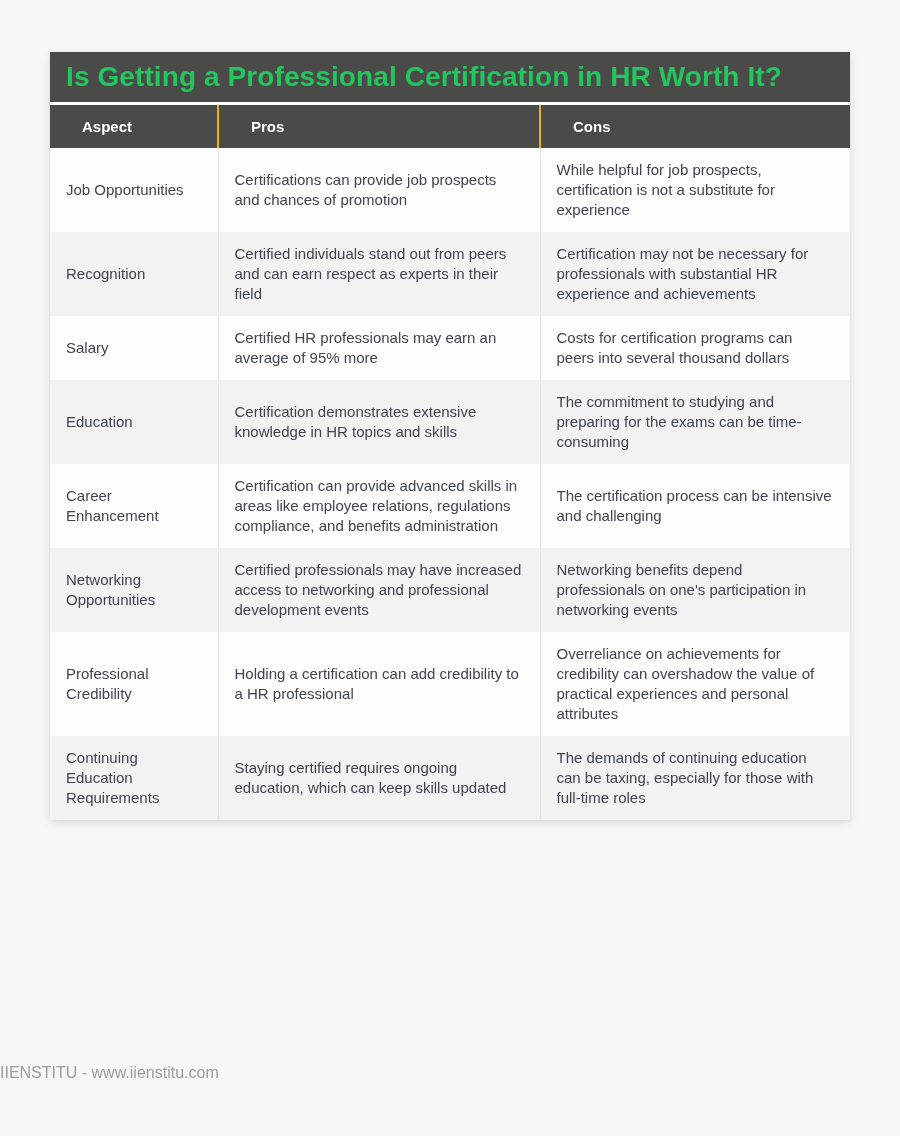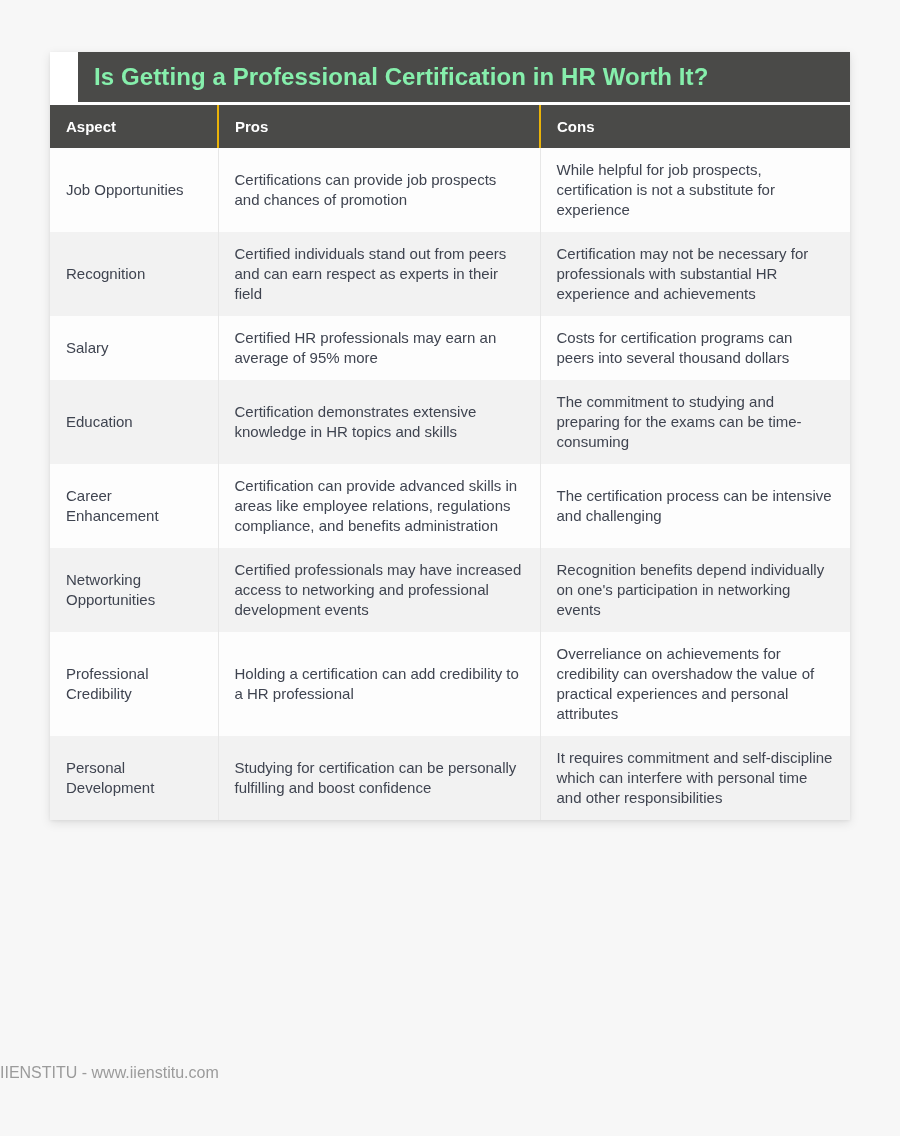--- a/index.html
+++ b/index.html
@@ -14,44 +14,43 @@
   .card {
     position: absolute;
     left: 50px;
     top: 52px;
     width: 800px;
     background: #ffffff;
     box-shadow: 0 3px 10px rgba(0,0,0,0.10), 0 1px 3px rgba(0,0,0,0.06);
   }
   .title-bar {
     background: #4a4a48;
-    color: #86efac;
+    color: #22c55e;
     font-weight: bold;
-    font-size: 24px;
+    font-size: 28px;
     line-height: 26px;
     padding: 12px 16px;
     margin-bottom: 3px;
     letter-spacing: 0.1px;
-    margin-left: 28px;
   }
   table {
     width: 100%;
     border-collapse: collapse;
     table-layout: fixed;
   }
   col.c-aspect { width: 168px; }
   col.c-pros   { width: 322px; }
   col.c-cons   { width: 310px; }
   th {
     background: #4a4a48;
     color: #ffffff;
     font-weight: bold;
     font-size: 15px;
     text-align: left;
-    padding: 13px 16px;
+    padding: 13px 32px;
   }
   th + th { border-left: 2px solid #eab308; }
   td {
     padding: 12px 16px;
     font-size: 15px;
     line-height: 20px;
     color: #3f4450;
     vertical-align: middle;
     text-align: left;
     word-wrap: break-word;
@@ -108,29 +107,29 @@
         <td>The commitment to studying and preparing for the exams can be time-consuming</td>
       </tr>
       <tr>
         <td>Career Enhancement</td>
         <td>Certification can provide advanced skills in areas like employee relations, regulations compliance, and benefits administration</td>
         <td>The certification process can be intensive and challenging</td>
       </tr>
       <tr>
         <td>Networking Opportunities</td>
         <td>Certified professionals may have increased access to networking and professional development events</td>
-        <td>Recognition benefits depend individually on one's participation in networking events</td>
+        <td>Networking benefits depend professionals on one's participation in networking events</td>
       </tr>
       <tr>
         <td>Professional Credibility</td>
         <td>Holding a certification can add credibility to a HR professional</td>
         <td>Overreliance on achievements for credibility can overshadow the value of practical experiences and personal attributes</td>
       </tr>
       <tr>
-        <td>Personal Development</td>
-        <td>Studying for certification can be personally fulfilling and boost confidence</td>
-        <td>It requires commitment and self-discipline which can interfere with personal time and other responsibilities</td>
+        <td>Continuing Education Requirements</td>
+        <td>Staying certified requires ongoing education, which can keep skills updated</td>
+        <td>The demands of continuing education can be taxing, especially for those with full-time roles</td>
       </tr>
     </tbody>
   </table>
 </div>
 
 <div class="footer">IIENSTITU - www.iienstitu.com</div>
 
 </body></html>

